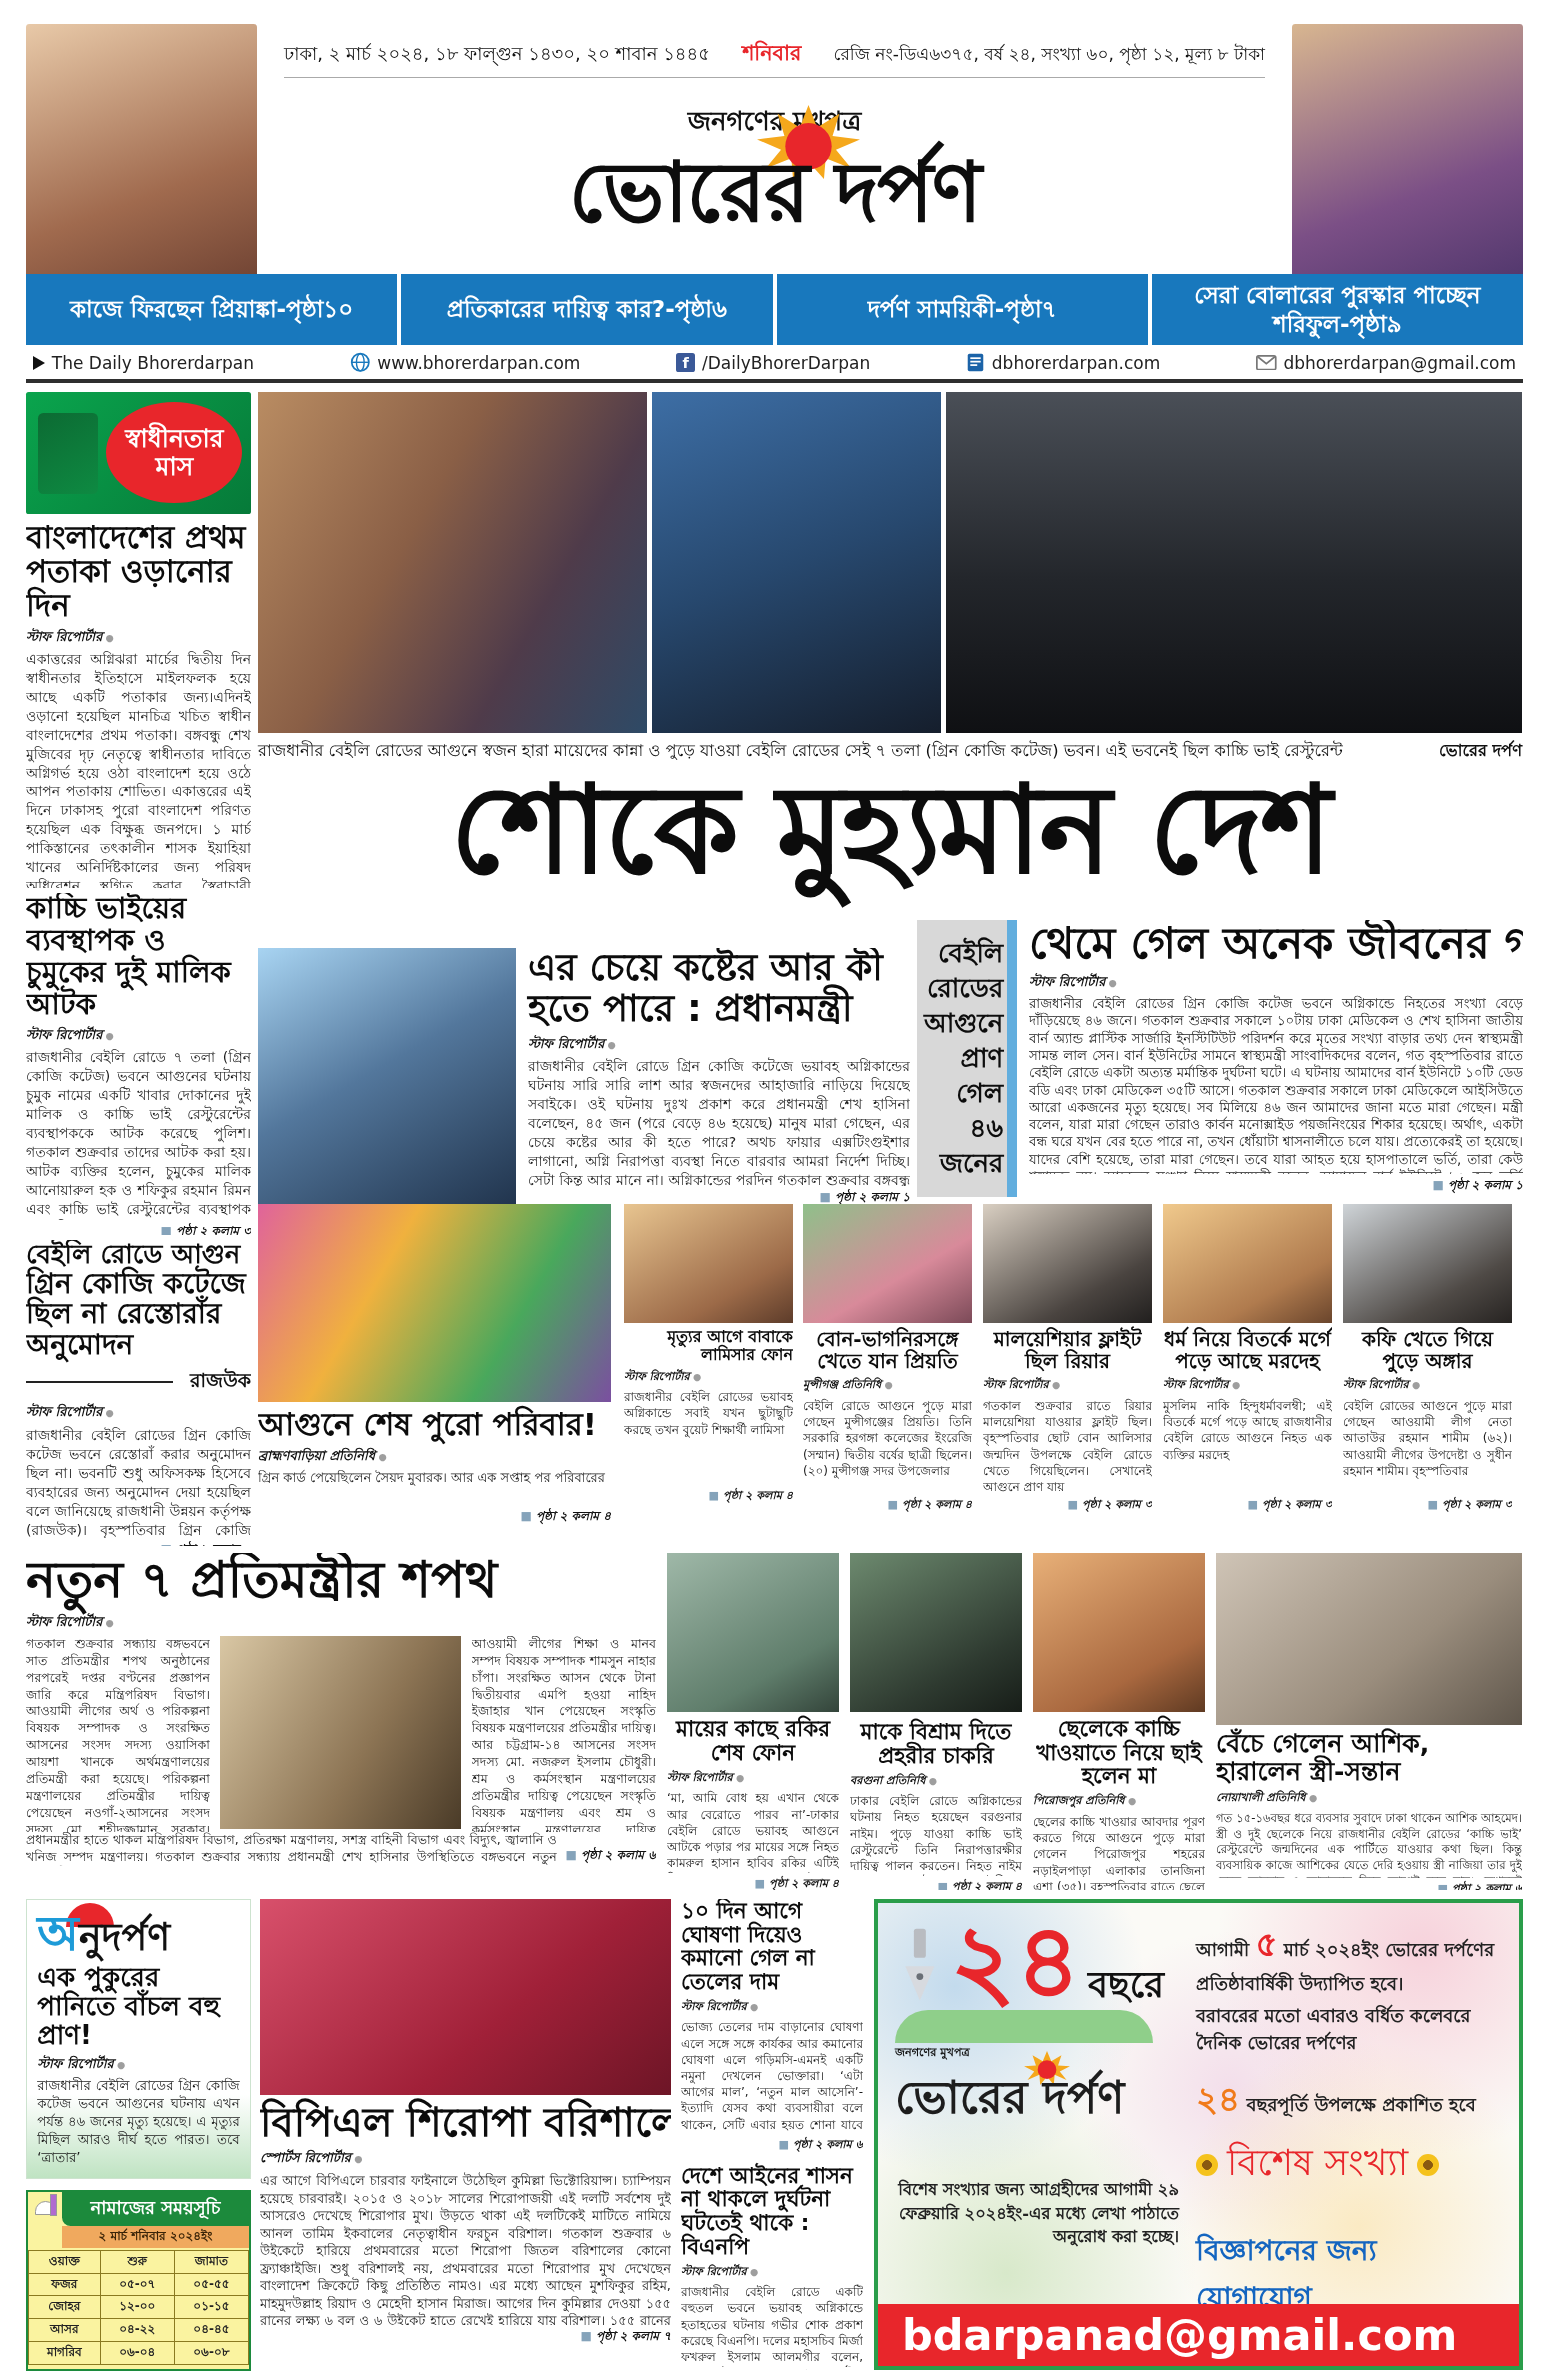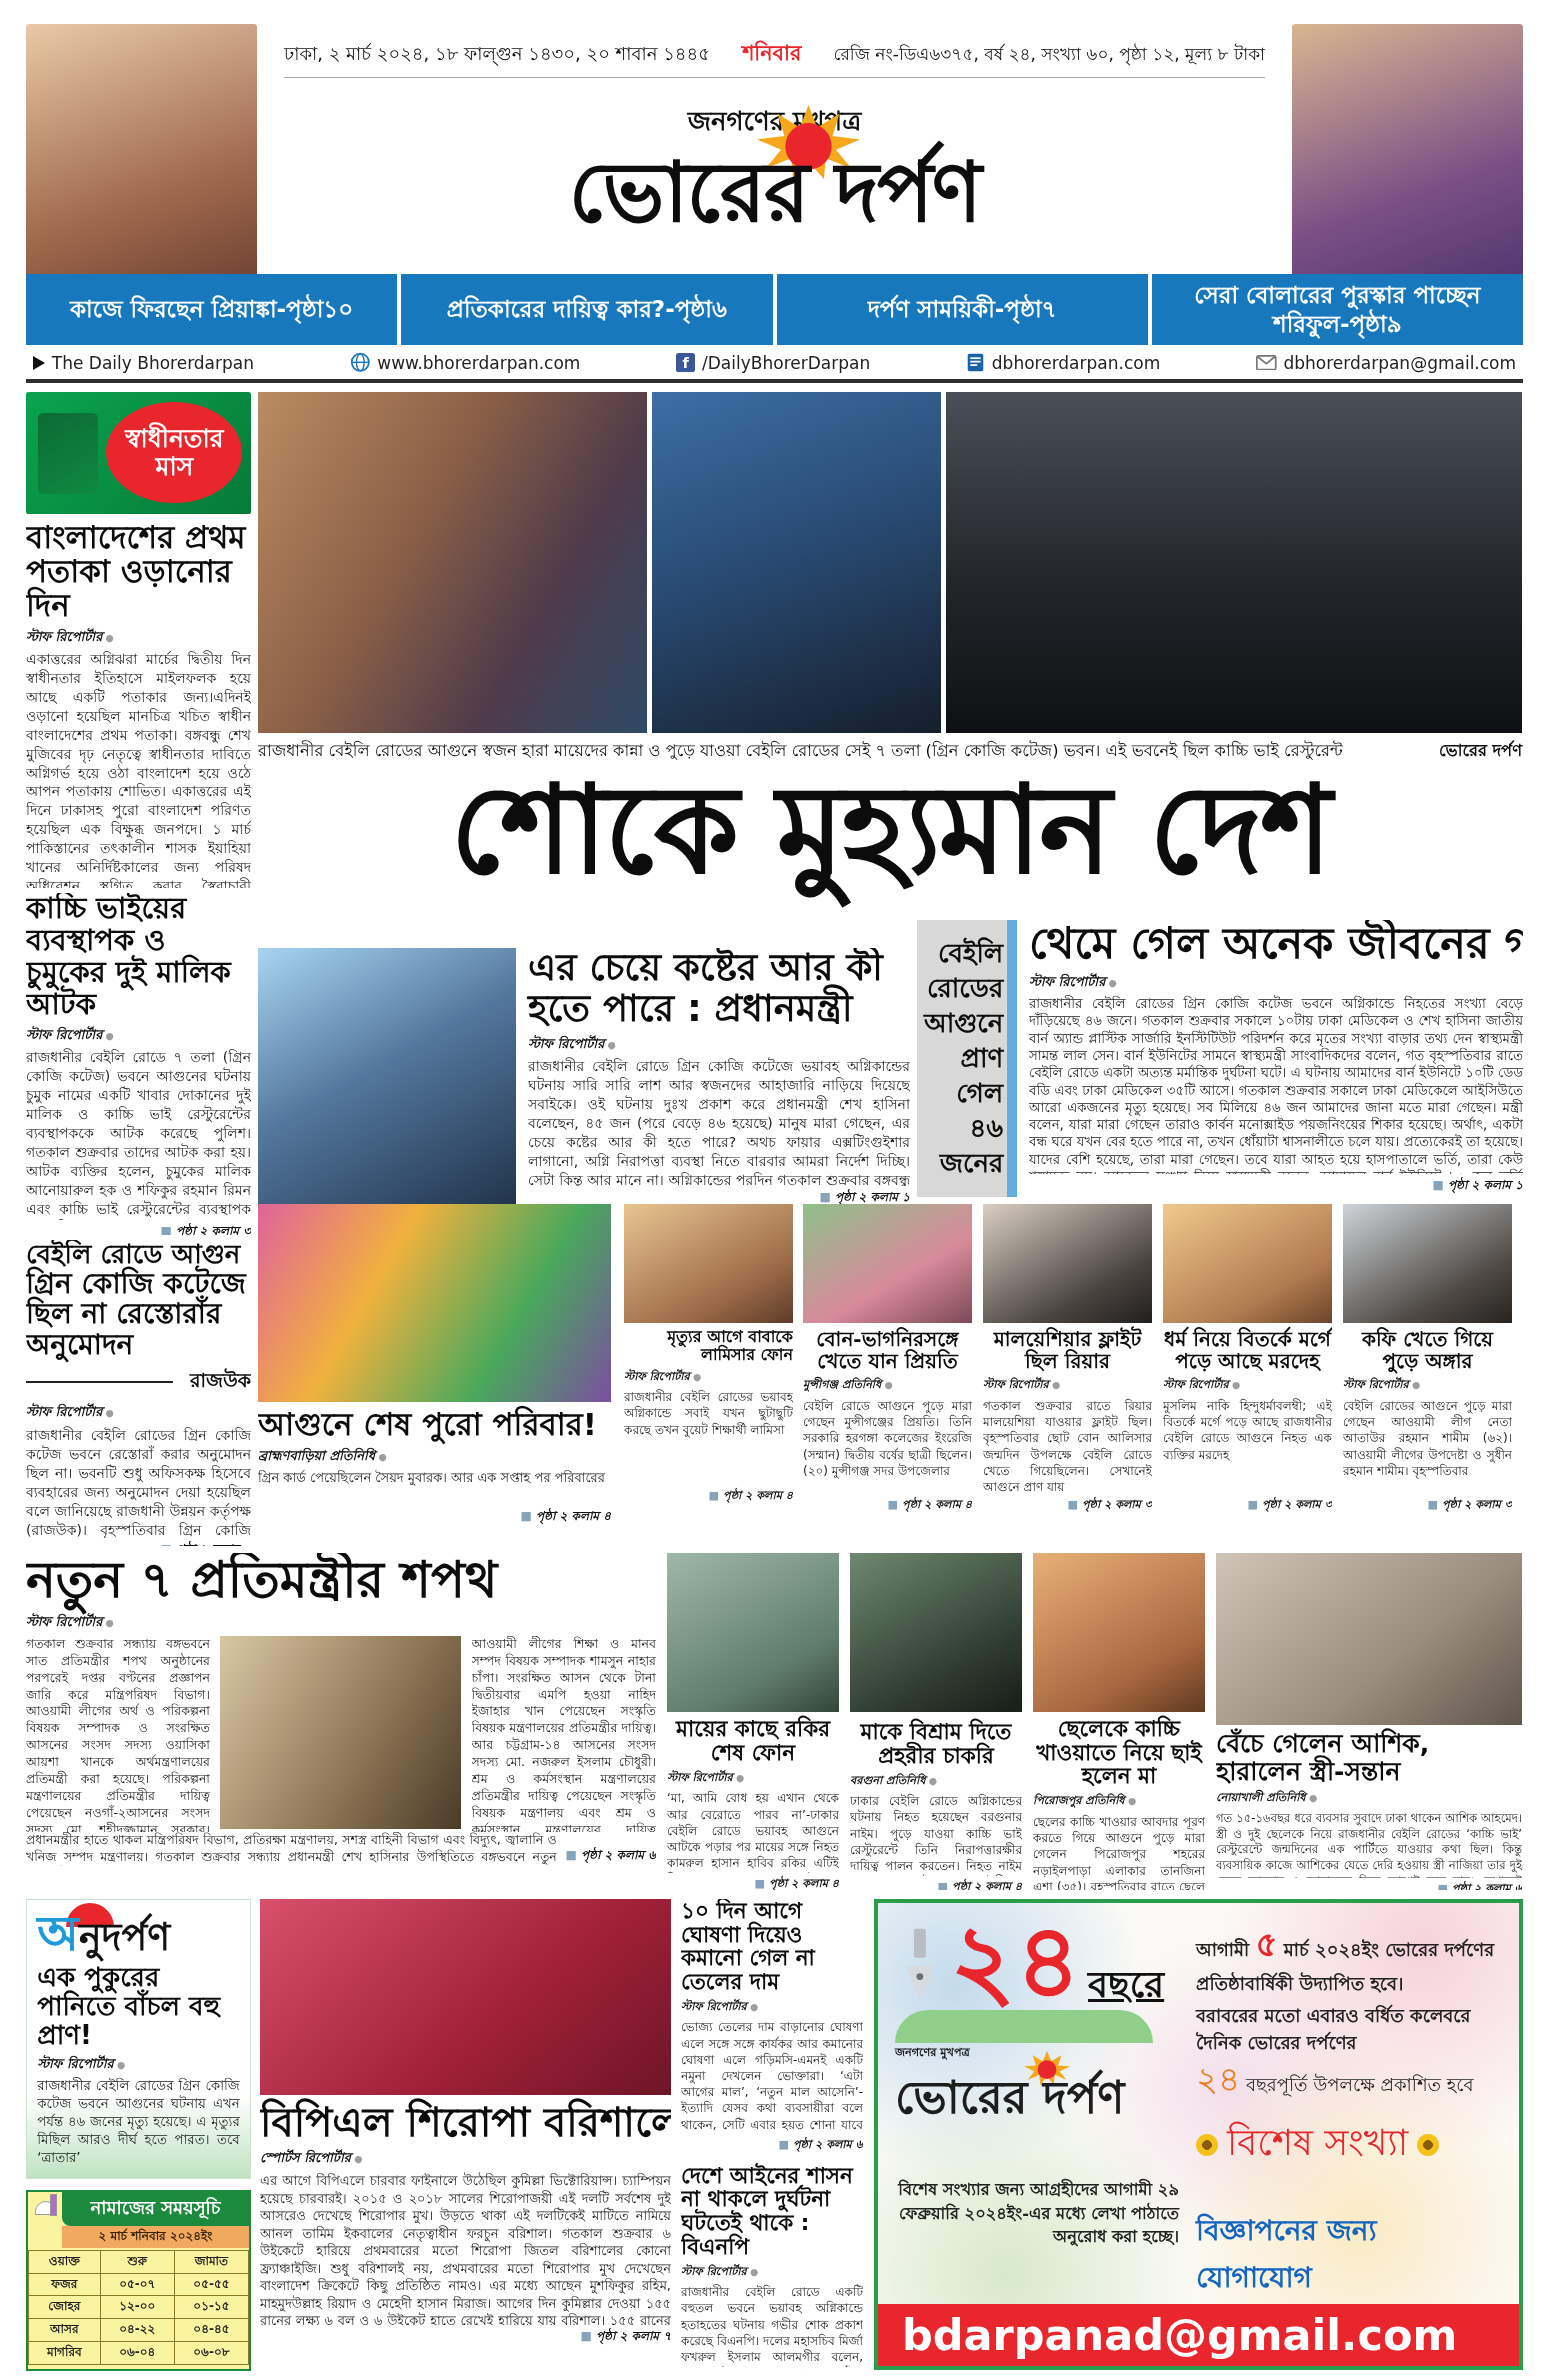--- a/index.html
+++ b/index.html
@@ -340,42 +340,42 @@
                 radial-gradient(circle at 55% 40%, rgba(220,140,200,.25), transparent 35%),
                 #fbfaf6;">
     <div style="position:absolute;left:17px;top:15.5px;width:284px;">
       <div style="display:flex;align-items:flex-end;gap:6.9px;">
         <svg width="48" height="77" viewBox="0 0 56 90">
           <rect x="22" y="2" width="14" height="34" rx="3" fill="#b9bcc1"></rect>
           <polygon points="29,86 12,46 46,46" fill="#d7dadf"></polygon>
           <circle cx="29" cy="58" r="4" fill="#6a6f76"></circle>
         </svg>
         <span style="font-size:101px;font-weight:900;color:#e8262b;line-height:.85;">২৪</span>
-        <span style="font-size:36px;font-weight:900;color:#111;line-height:1.1;text-decoration:underline;">বছরে</span>
+        <span style="font-size:36px;font-weight:900;color:#111;line-height:1.1;">বছরে</span>
       </div>
       <div style="width:258px;height:33px;background:#8fcf8a;border-radius:258px 258px 0 0;margin:5.2px 0 1.7px;"></div>
       <div style="font-size:11.2px;font-weight:bold;">জনগণের মুখপত্র</div>
       <div style="position:relative;display:inline-block;">
         <svg width="46" height="34" viewBox="0 0 54 40" style="position:absolute;right:55px;top:-12px;">
           <polygon points="27,0 32,12 44,5 40,17 54,18 42,24 50,34 36,28 35,40 27,30 19,40 18,28 4,34 12,24 0,18 14,17 10,5 22,12" fill="#f5a81c"></polygon>
           <circle cx="27" cy="22" r="11" fill="#e8262b"></circle>
         </svg>
         <span style="position:relative;font-size:45px;font-weight:900;color:#1d1d1d;">ভোরের দর্পণ</span>
       </div>
       <div style="margin-top:40px;font-size:16.3px;font-weight:bold;text-align:right;line-height:1.45;color:#222;">বিশেষ সংখ্যার জন্য আগ্রহীদের আগামী ২৯ ফেব্রুয়ারি ২০২৪ইং-এর মধ্যে লেখা পাঠাতে অনুরোধ করা হচ্ছে।</div>
     </div>
 
     <div style="position:absolute;left:318px;top:15.5px;width:306px;">
       <div style="font-size:18px;font-weight:bold;line-height:1.5;color:#222;">
         <span>আগামী</span>
         <span style="color:#e8262b;font-size:34px;">৫</span>
         <span>মার্চ ২০২৪ইং ভোরের দর্পণের প্রতিষ্ঠাবার্ষিকী উদ্যাপিত হবে।</span>
       </div>
       <div style="font-size:18px;font-weight:bold;line-height:1.5;margin-top:5.2px;color:#222;">বরাবরের মতো এবারও বর্ধিত কলেবরে দৈনিক ভোরের দর্পণের</div>
-      <div style="font-size:18px;font-weight:normal;line-height:1.4;margin-top:0;color:#222;">
+      <div style="font-size:18px;font-weight:bold;line-height:1.4;margin-top:20px;color:#222;">
         <span style="color:#f07a1a;font-size:34px;">২৪</span>
         <span>বছরপূর্তি উপলক্ষে প্রকাশিত হবে</span>
       </div>
       <div style="margin-top:12px;display:flex;align-items:center;gap:8.6px;">
         <span style="width:22.4px;height:22.4px;border-radius:50%;background:radial-gradient(circle,#8a5a10 30%,#f5c21c 32%);display:inline-block;"></span>
         <span style="font-size:36px;font-weight:400;color:#e8262b;">বিশেষ সংখ্যা</span>
         <span style="width:22.4px;height:22.4px;border-radius:50%;background:radial-gradient(circle,#8a5a10 30%,#f5c21c 32%);display:inline-block;"></span>
       </div>
       <div style="margin-top:34px;font-size:28px;font-weight:900;color:#1465c0;">বিজ্ঞাপনের জন্য যোগাযোগ</div>
       <div style="font-size:32px;font-weight:900;color:#111;margin-top:6.9px;">০১৭১১-২৭৩২৮০</div>

